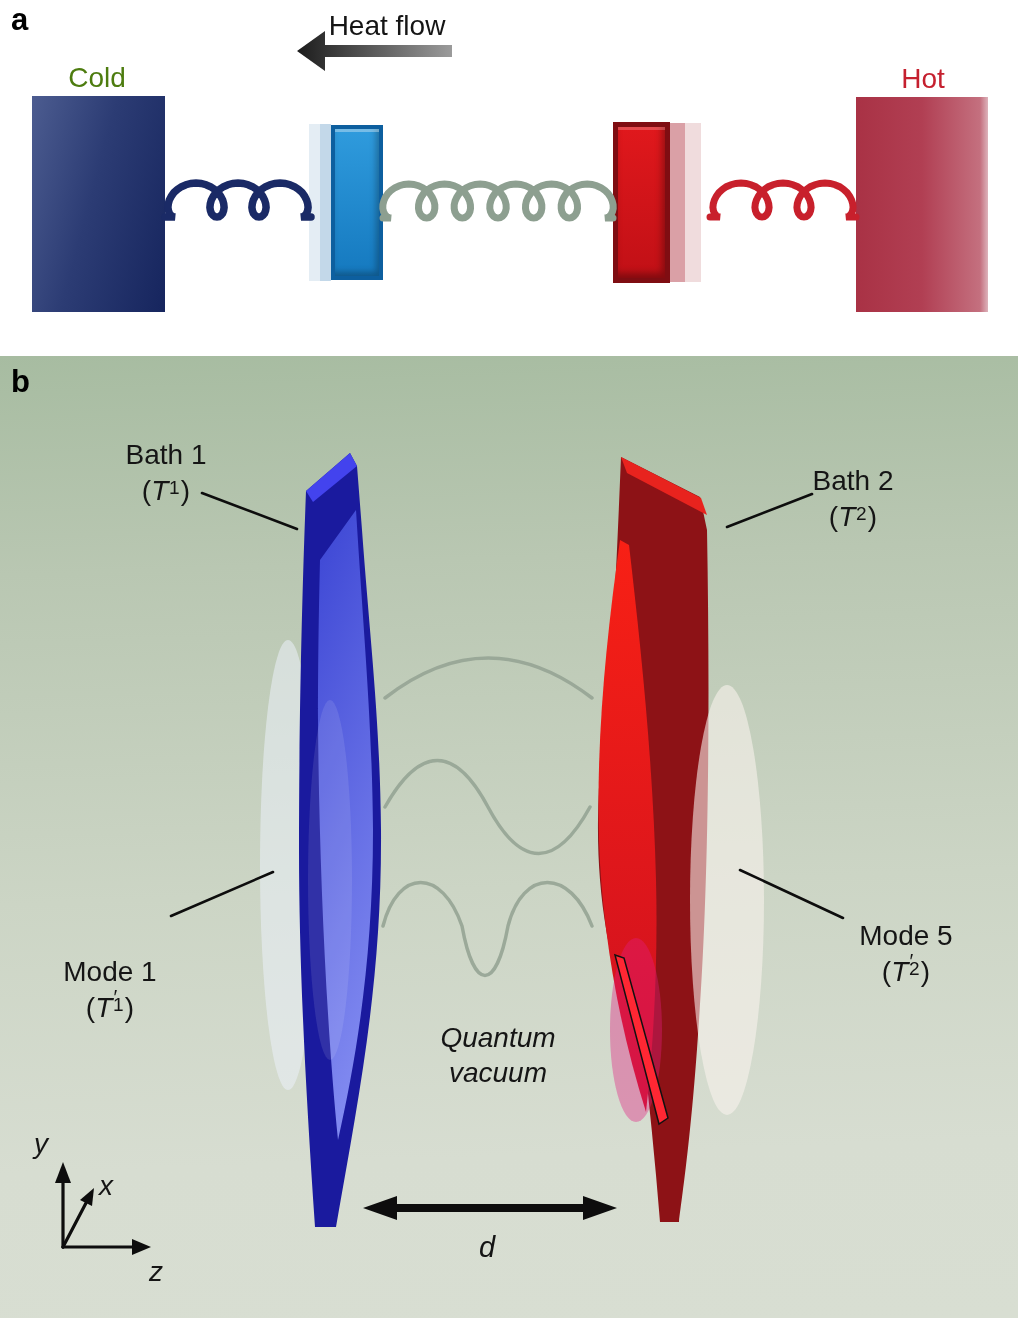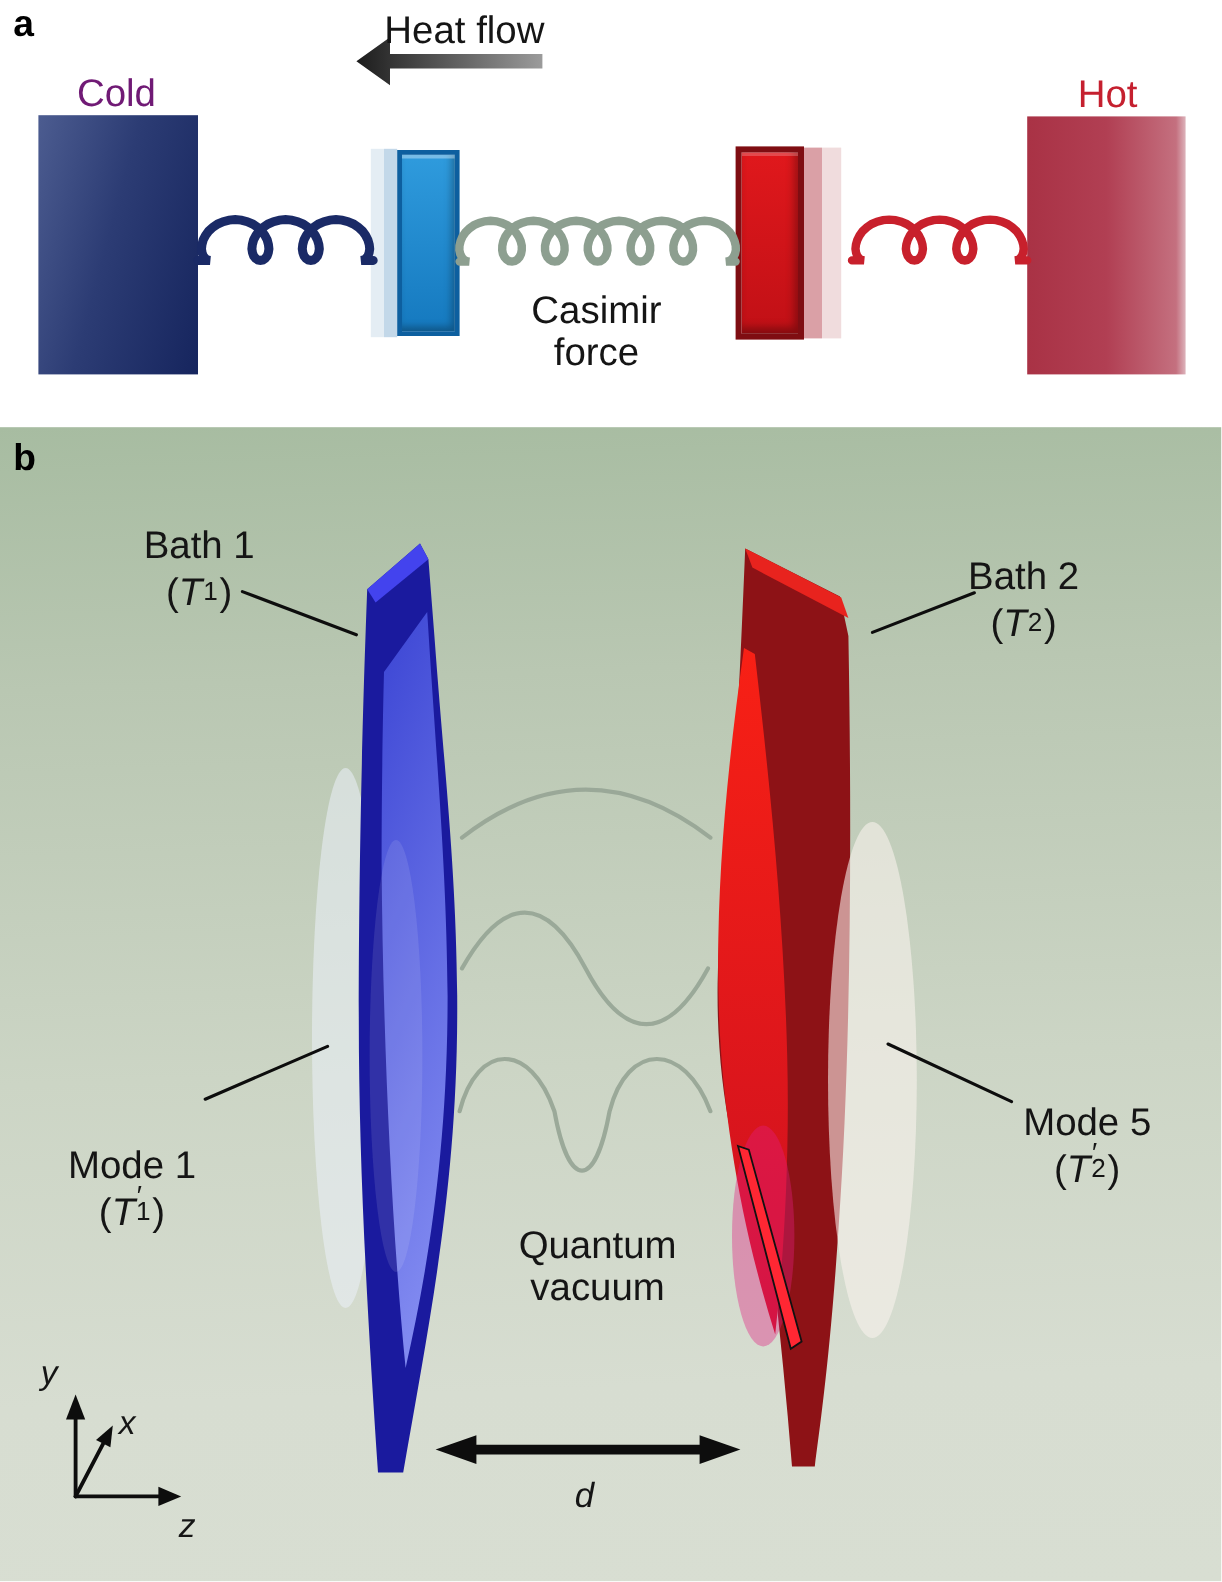--- a/index.html
+++ b/index.html
@@ -2,21 +2,21 @@
 <html><head>
 <meta charset="utf-8">
 <style>
   html,body{margin:0;padding:0;background:#ffffff;}
   #stage{
     position:relative;width:1018px;height:1318px;overflow:hidden;
     background:#ffffff;font-family:"Liberation Sans",sans-serif;color:#111;
   }
   .abs{position:absolute;}
   .txt{
-    position:absolute;font-size:32px;line-height:35px;text-align:center;
+    position:absolute;font-size:28px;line-height:35px;text-align:center;
     transform:translateX(-50%);white-space:nowrap;color:#151515;
   }
   .panel-letter{position:absolute;font-weight:bold;font-size:31px;color:#000;}
   .it{font-style:italic;}
   .ps{position:relative;display:inline-block;width:0.45em;height:1em;vertical-align:baseline;}
   .ps .pr{position:absolute;left:0.06em;top:-0.45em;font-size:72%;font-style:normal;}
   .ps .sb{position:absolute;left:0.04em;bottom:-0.26em;font-size:68%;}
   #panel-b-bg{
     left:0;top:356px;width:1018px;height:962px;
     background:linear-gradient(178deg,#a7bca1 0%,#b9c7b2 22%,#ccd5c5 55%,#d7ddd1 82%,#d8ded2 100%);
@@ -39,29 +39,29 @@
   }
   #red-membrane{
     left:613px;top:122px;width:57px;height:161px;box-sizing:border-box;
     background:linear-gradient(180deg,#e0181c,#c11016);
     border:5px solid #7f0d12;
     box-shadow:inset 0 3px 0 rgba(255,255,255,0.22), inset -3px -5px 7px rgba(0,0,0,0.32);
   }
   #red-ghost-1{left:670px;top:123px;width:15px;height:159px;background:#daa0a6;}
   #red-ghost-2{left:685px;top:123px;width:16px;height:159px;background:#f0dcdd;}
   svg{position:absolute;left:0;top:0;}
-  #cold-label{left:97px;top:60px;color:#701a75;}
+  #cold-label{left:97px;top:60px;color:#4d7c0f;}
   #hot-label{left:923px;top:61px;color:#c5202f;text-align:right;}
   #heat-flow-label{left:387px;top:8px;}
   #casimir-label{left:497px;top:241px;}
   #bath1-label{left:166px;top:437px;}
   #bath2-label{left:853px;top:463px;}
   #mode1-label{left:110px;top:954px;}
   #mode2-label{left:906px;top:918px;}
-  #quantum-label{left:498px;top:1020px;}
+  #quantum-label{left:498px;top:1020px;font-style:italic;}
   #d-label{left:487px;top:1230px;font-size:29px;}
   .axis-lbl{font-size:28px;}
   #axis-y-label{left:41px;top:1126px;}
   #axis-x-label{left:106px;top:1168px;}
   #axis-z-label{left:156px;top:1254px;}
 </style>
 </head>
 <body>
 
 <div id="stage">
@@ -142,24 +142,20 @@
     <path fill="#0d0d0d" d="M151,1247 L132,1239 L132,1255 Z"></path>
   </svg>
 
   <div class="panel-letter" style="left:11px;top:2px;">a</div>
   <div class="panel-letter" style="left:11px;top:364px;">b</div>
 
   <div class="txt" id="heat-flow-label">Heat flow</div>
   <div class="txt" id="cold-label">Cold</div>
   <div class="txt" id="hot-label">Hot</div>
 
-  <div class="txt" id="casimir-label">
-    <div>Casimir</div>
-    <div>force</div>
-  </div>
 
   <div class="txt" id="bath1-label">
     <div>Bath 1</div>
     <div><span>(</span><span class="it">T</span><span class="ps"><span class="pr"></span><span class="sb">1</span></span><span>)</span></div>
   </div>
 
   <div class="txt" id="bath2-label">
     <div>Bath 2</div>
     <div><span>(</span><span class="it">T</span><span class="ps"><span class="pr"></span><span class="sb">2</span></span><span>)</span></div>
   </div>

